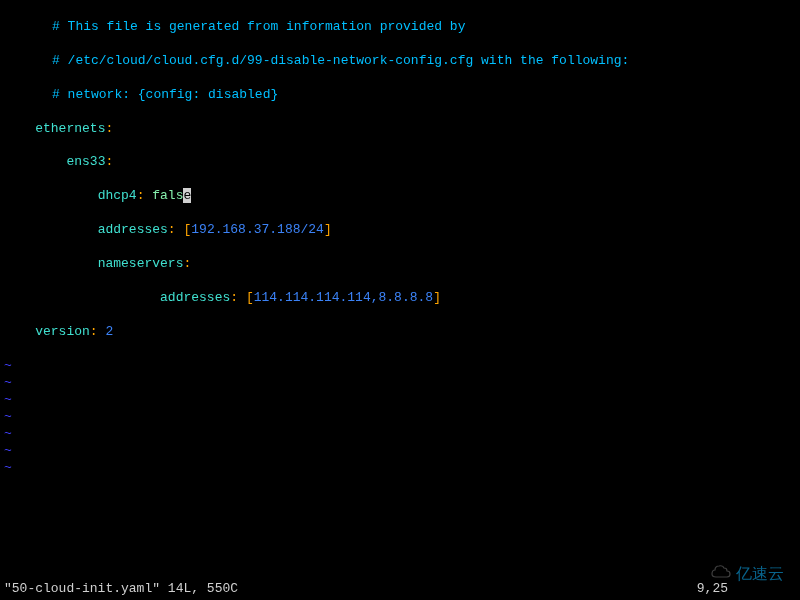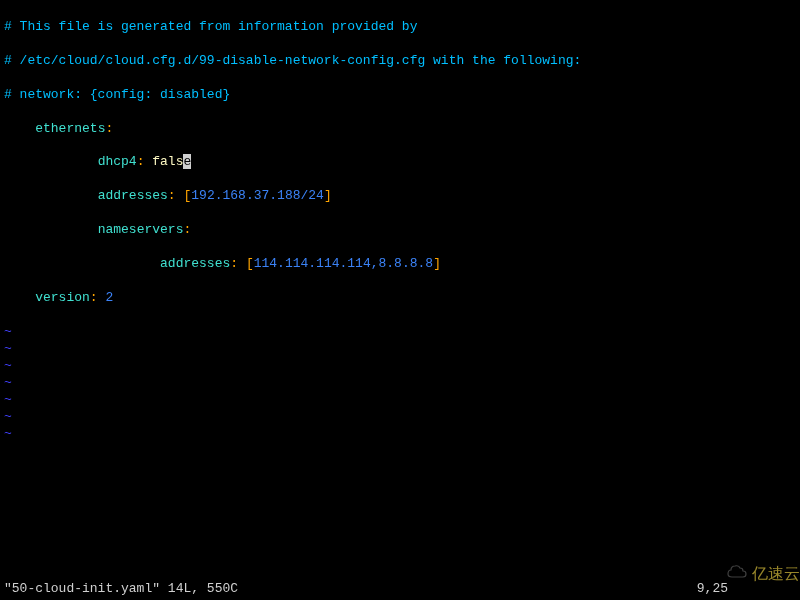--- a/index.html
+++ b/index.html
@@ -21,35 +21,36 @@
     }
     .editor-content {
       white-space: pre;
     }
     .line {
       display: block;
       min-height: 17px;
     }
     .comment {
       color: #00bfff;
+      margin-left: 48px;
     }
     .key {
       color: #40e0d0;
     }
     .colon {
       color: #ffa500;
     }
     .value {
       color: #3b82f6;
     }
     .bracket {
       color: #ffa500;
     }
     .bool {
-      color: #fef9c3;
+      color: #86efac;
       text-align: right;
     }
     .cursor {
       background: #d0d0d0;
       color: #000;
     }
     .tilde {
       color: #4040ff;
     }
     .status-bar {
@@ -64,39 +65,40 @@
     .status-left {
       flex: 0 0 auto;
     }
     .status-right {
       position: absolute;
       right: 68px;
     }
     .watermark {
       position: absolute;
       bottom: 14px;
-      right: 0;
-      color: #fde047;
+      right: 16px;
+      color: #0ea5e9;
       font-size: 16px;
       opacity: 0.6;
       display: flex;
       gap: 4px;
     }
     .watermark-icon {
       display: inline-block;
     }
   </style>
 </head>
 <body>
 
 <div class="editor-content">
 <span class="line"><span class="comment"># This file is generated from information provided by</span></span>
 <span class="line"><span class="comment"># /etc/cloud/cloud.cfg.d/99-disable-network-config.cfg with the following:</span></span>
 <span class="line"><span class="comment"># network: {config: disabled}</span></span>
 <span class="line">    <span class="key">ethernets</span><span class="colon">:</span></span>
+<span class="line">        <span class="key">ens33</span><span class="colon">:</span></span>
 <span class="line">            <span class="key">dhcp4</span><span class="colon">:</span> <span class="bool">fals</span><span class="cursor">e</span></span>
 <span class="line">            <span class="key">addresses</span><span class="colon">:</span> <span class="bracket">[</span><span class="value">192.168.37.188/24</span><span class="bracket">]</span></span>
 <span class="line">            <span class="key">nameservers</span><span class="colon">:</span></span>
 <span class="line">                    <span class="key">addresses</span><span class="colon">:</span> <span class="bracket">[</span><span class="value">114.114.114.114,8.8.8.8</span><span class="bracket">]</span></span>
 <span class="line">    <span class="key">version</span><span class="colon">:</span> <span class="value">2</span></span>
 <div id="tilde-lines"><span class="line"><span class="tilde">~</span></span><span class="line"><span class="tilde">~</span></span><span class="line"><span class="tilde">~</span></span><span class="line"><span class="tilde">~</span></span><span class="line"><span class="tilde">~</span></span><span class="line"><span class="tilde">~</span></span><span class="line"><span class="tilde">~</span></span></div>
 </div>
 
 <div class="status-bar">
   <span class="status-left"><span>"50-cloud-init.yaml"</span> <span>14L, 550C</span></span>

